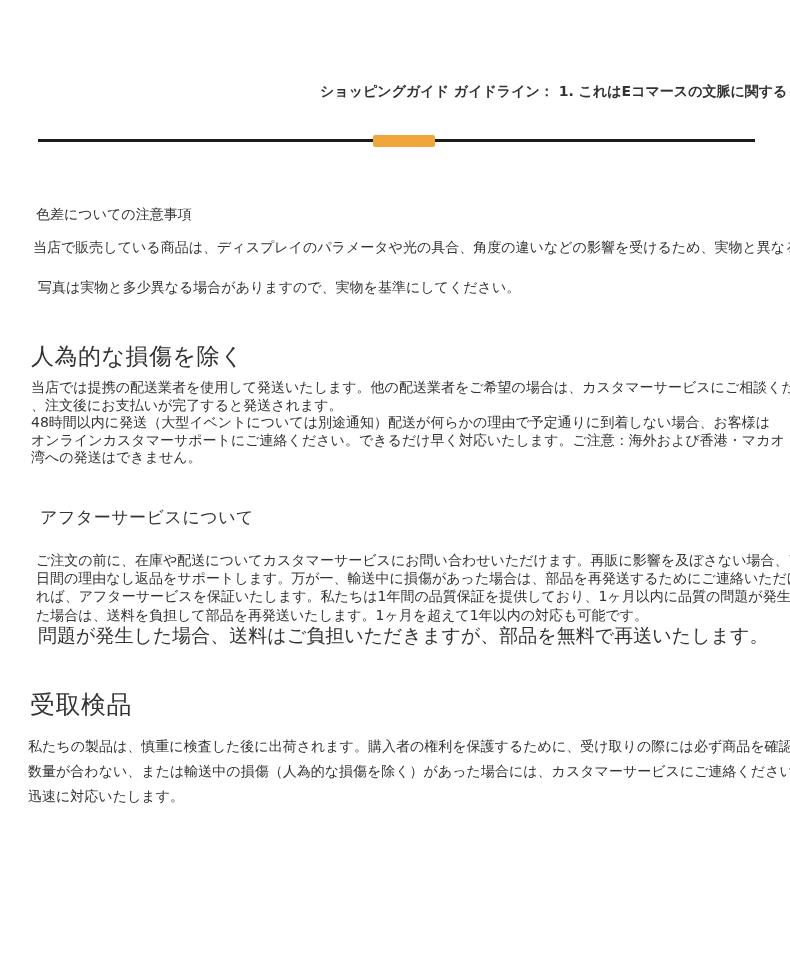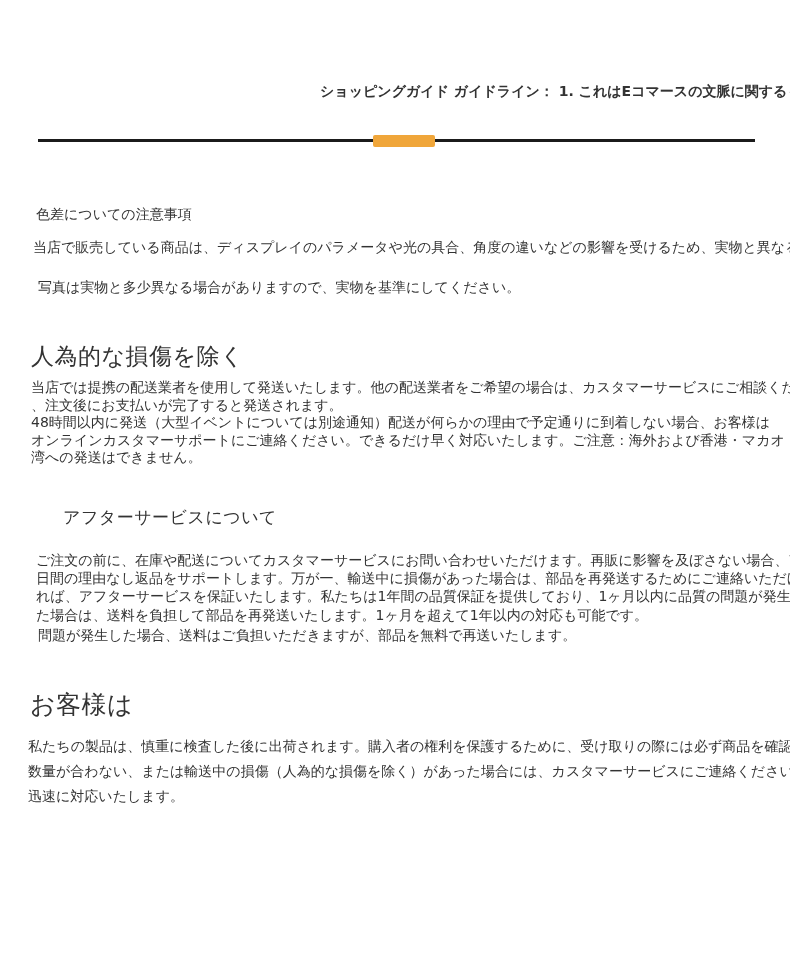--- a/index.html
+++ b/index.html
@@ -46,24 +46,23 @@
     letter-spacing: 0.5px;
   }
   .presale-body { left: 31px; top: 379px; font-size: 14px; line-height: 17.6px; }
   .presale-body .line, .after-body .line, .inspection-body .line { white-space: nowrap; }
 
   
   .after-title {
     left: 40px; top: 506px;
     font-size: 17px; font-weight: 400; line-height: 22px;
     letter-spacing: 0.5px;
-    margin-left: 23px;
   }
   .after-body { left: 36px; top: 551px; font-size: 14px; line-height: 18.2px; }
-  .after-note { left: 38px; top: 626px; font-size: 14px; line-height: 18px; white-space: nowrap; }
+  .after-note { left: 38px; top: 626px; font-size: 19px; line-height: 18px; white-space: nowrap; }
 
   
   .inspection-title {
     left: 30px; top: 690px;
     font-size: 25px; font-weight: 400; line-height: 30px;
     letter-spacing: 0.5px;
   }
   .inspection-body { left: 28px; top: 734px; font-size: 14px; line-height: 25.2px; }
 </style>
 </head>
@@ -89,18 +88,18 @@
 
 <h3 class="abs after-title">アフターサービスについて</h3>
 <div class="abs after-body">
   <div class="line">ご注文の前に、在庫や配送についてカスタマーサービスにお問い合わせいただけます。再販に影響を及ぼさない場合、7</div>
   <div class="line">日間の理由なし返品をサポートします。万が一、輸送中に損傷があった場合は、部品を再発送するためにご連絡いただけ</div>
   <div class="line">れば、アフターサービスを保証いたします。私たちは1年間の品質保証を提供しており、1ヶ月以内に品質の問題が発生し</div>
   <div class="line">た場合は、送料を負担して部品を再発送いたします。1ヶ月を超えて1年以内の対応も可能です。</div>
 </div>
 <div class="abs after-note">問題が発生した場合、送料はご負担いただきますが、部品を無料で再送いたします。</div>
 
-<h2 class="abs inspection-title">お客様は</h2>
+<h2 class="abs inspection-title">受取検品</h2>
 <div class="abs inspection-body">
   <div class="line">私たちの製品は、慎重に検査した後に出荷されます。購入者の権利を保護するために、受け取りの際には必ず商品を確認してください。</div>
   <div class="line">数量が合わない、または輸送中の損傷（人為的な損傷を除く）があった場合には、カスタマーサービスにご連絡ください。返品または交換を</div>
   <div class="line">迅速に対応いたします。</div>
 </div>
 
 </body></html>

